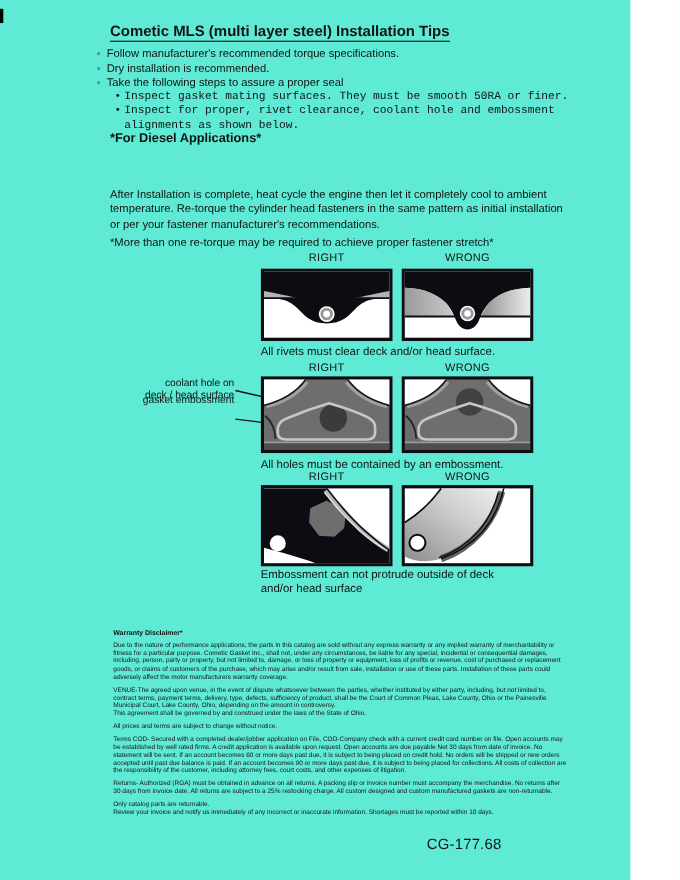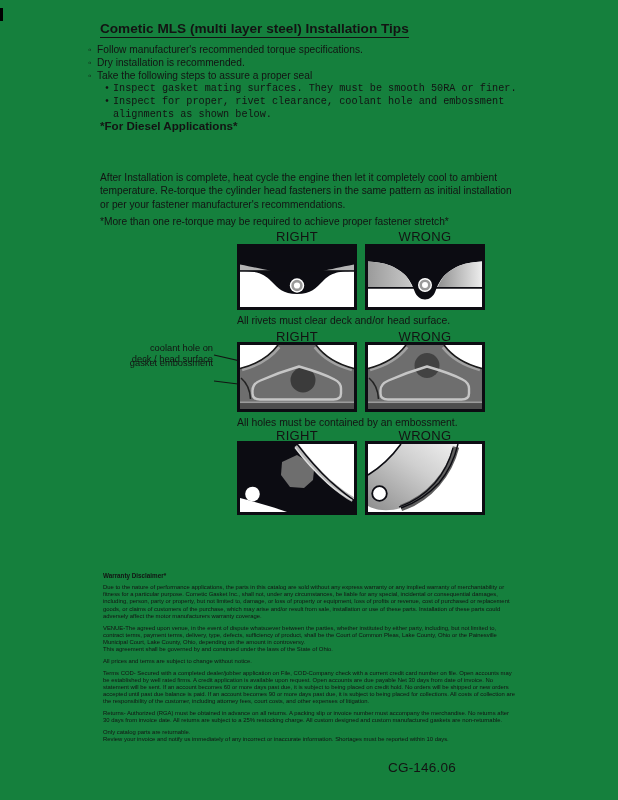--- a/index.html
+++ b/index.html
@@ -1,30 +1,30 @@
 <!DOCTYPE html>
 <html><head>
 <meta charset="utf-8">
 <style>
   html,body{margin:0;padding:0;background:#fff;}
-  .page{position:relative;width:618px;height:800px;background:#15803d;overflow:hidden;
+  .page{position:relative;width:573px;height:800px;background:#5eead4;overflow:hidden;
         font-family:"Liberation Sans",sans-serif;color:#131313;}
   .abs{position:absolute;}
   .edge-mark{left:0;top:8px;width:3px;height:13px;background:#000;}
   .title{left:100px;top:21px;font-size:13.6px;font-weight:bold;border-bottom:1.6px solid #131313;
          padding-bottom:1px;white-space:nowrap;}
   .tips{left:88px;top:43px;width:470px;font-size:10.2px;line-height:13px;}
   .bullet{position:relative;padding-left:9px;}
   .bullet::before{content:"◦";position:absolute;left:0;top:0;font-size:10px;}
   .sub{margin-left:16px;font-family:Liberation Mono, monospace;}
   .sub::before{content:"•";}
   .h-diesel{left:100px;top:119px;font-size:11.6px;font-weight:bold;}
   .para{left:100px;width:445px;font-size:10.2px;line-height:13.4px;white-space:pre-line;}
   .p1{top:135px;} .p2{top:171px;} .p3{top:215px;}
-  .dlabel{width:120px;text-align:center;font-size:13px;letter-spacing:.3px;}
+  .dlabel{width:120px;text-align:center;font-size:10px;letter-spacing:.3px;}
   .r1l{top:229px;} .r2l{top:329px;} .r3l{top:428px;}
   .colR{left:237px;} .colW{left:365px;}
   .caption{left:237px;font-size:10.4px;line-height:13px;white-space:pre-line;}
   .cap1{top:314px;} .cap2{top:416px;} .cap3{top:516px;}
   .svgbox{display:block;}
   .d1{top:244px;} .d2{top:342px;} .d3{top:441px;}
   .annot{left:85px;width:128px;text-align:right;font-size:9.3px;line-height:10.6px;white-space:pre-line;}
   .an1{top:343px;} .an2{top:358px;}
   .leaders{left:210px;top:350px;}
   .warranty{left:103px;top:572px;width:414px;font-size:5.9px;line-height:7.15px;}
@@ -156,28 +156,30 @@
     </defs>
     <rect x="1.5" y="1.5" width="117" height="71" fill="#ffffff" stroke="#0c0c12" stroke-width="3"></rect>
     <path d="M36,3 H93 C90,16 84,30 74,42 C64,53 50,62 36,67 C24,70.5 12,70 3,65 L3,34 C16,26 28,14 36,3 Z" fill="url(#gband)"></path>
     <path d="M36,3 C28,14 16,26 3,34" stroke="#0c0c12" stroke-width="1.6" fill="none"></path>
     <path d="M91,6 C88,18 82,31 72,42.5 C62.5,53.5 49,62.5 36,67" stroke="#5f5f5f" stroke-width="6.5" fill="none"></path>
     <path d="M93,3 C90,16 84,30 74,42 C64,53 50,62 36,67" stroke="#0c0c12" stroke-width="1.4" fill="none"></path>
     <path d="M88,7 C85,19 79,31.5 69.5,42.5 C60,53 47,61.5 34,66" stroke="#0c0c12" stroke-width="1.2" fill="none"></path>
     <circle cx="14.5" cy="52.5" r="7.3" fill="#ffffff" stroke="#0c0c12" stroke-width="1.8"></circle>
   </svg>
 
+  <div class="abs caption cap3">Embossment can not protrude outside of deck
+and/or head surface</div>
 
   <div class="abs warranty">
     <div class="whead">Warranty Disclaimer*</div>
     <p>Due to the nature of performance applications, the parts in this catalog are sold without any express warranty or any implied warranty of merchantability or fitness for a particular purpose.  Cometic Gasket Inc., shall not, under any circumstances, be liable for any special, incidental or consequential damages, including, person, party or property, but not limited to, damage, or loss of property or equipment, loss of profits or revenue, cost of purchased or replacement goods, or claims of customers of the purchase, which may arise and/or result from sale, installation or use of these parts.  Installation of these parts could adversely affect the motor manufacturers warranty coverage.</p>
     <p>VENUE-The agreed upon venue, in the event of dispute whatsoever between the parties, whether instituted by either party, including, but not limited to, contract terms, payment terms, delivery, type, defects, sufficiency of product, shall be the Court of Common Pleas, Lake County, Ohio or the Painesville Municipal Court, Lake County, Ohio, depending on the amount in controversy.
 This agreement shall be governed by and construed under the laws of the State of Ohio.</p>
     <p>All prices and terms are subject to change without notice.</p>
     <p>Terms COD- Secured with a completed dealer/jobber application on File, COD-Company check with a current credit card number on file.  Open accounts may be established by well rated firms.  A credit application is available upon request.  Open accounts are due payable Net 30 days from date of invoice.  No statement will be sent.  If an account becomes 60 or more days past due, it is subject to being placed on credit hold.  No orders will be shipped or new orders accepted until past due balance is paid.  If an account becomes 90 or more days past due, it is subject to being placed for collections.  All costs of collection are the responsibility of the customer, including attorney fees, court costs, and other expenses of litigation.</p>
     <p>Returns- Authorized (RGA) must be obtained in advance on all returns.  A packing slip or invoice number must accompany the merchandise.  No returns after 30 days from invoice date.  All returns are subject to a 25% restocking charge.  All custom designed and custom manufactured gaskets are non-returnable.</p>
     <p>Only catalog parts are returnable.
 Review your invoice and notify us immediately of any incorrect or inaccurate information.  Shortages must be reported within 10 days.</p>
   </div>
 
-  <div class="abs pagenum">CG-146.06</div>
+  <div class="abs pagenum">CG-177.68</div>
 
 </div>
 
 </body></html>

